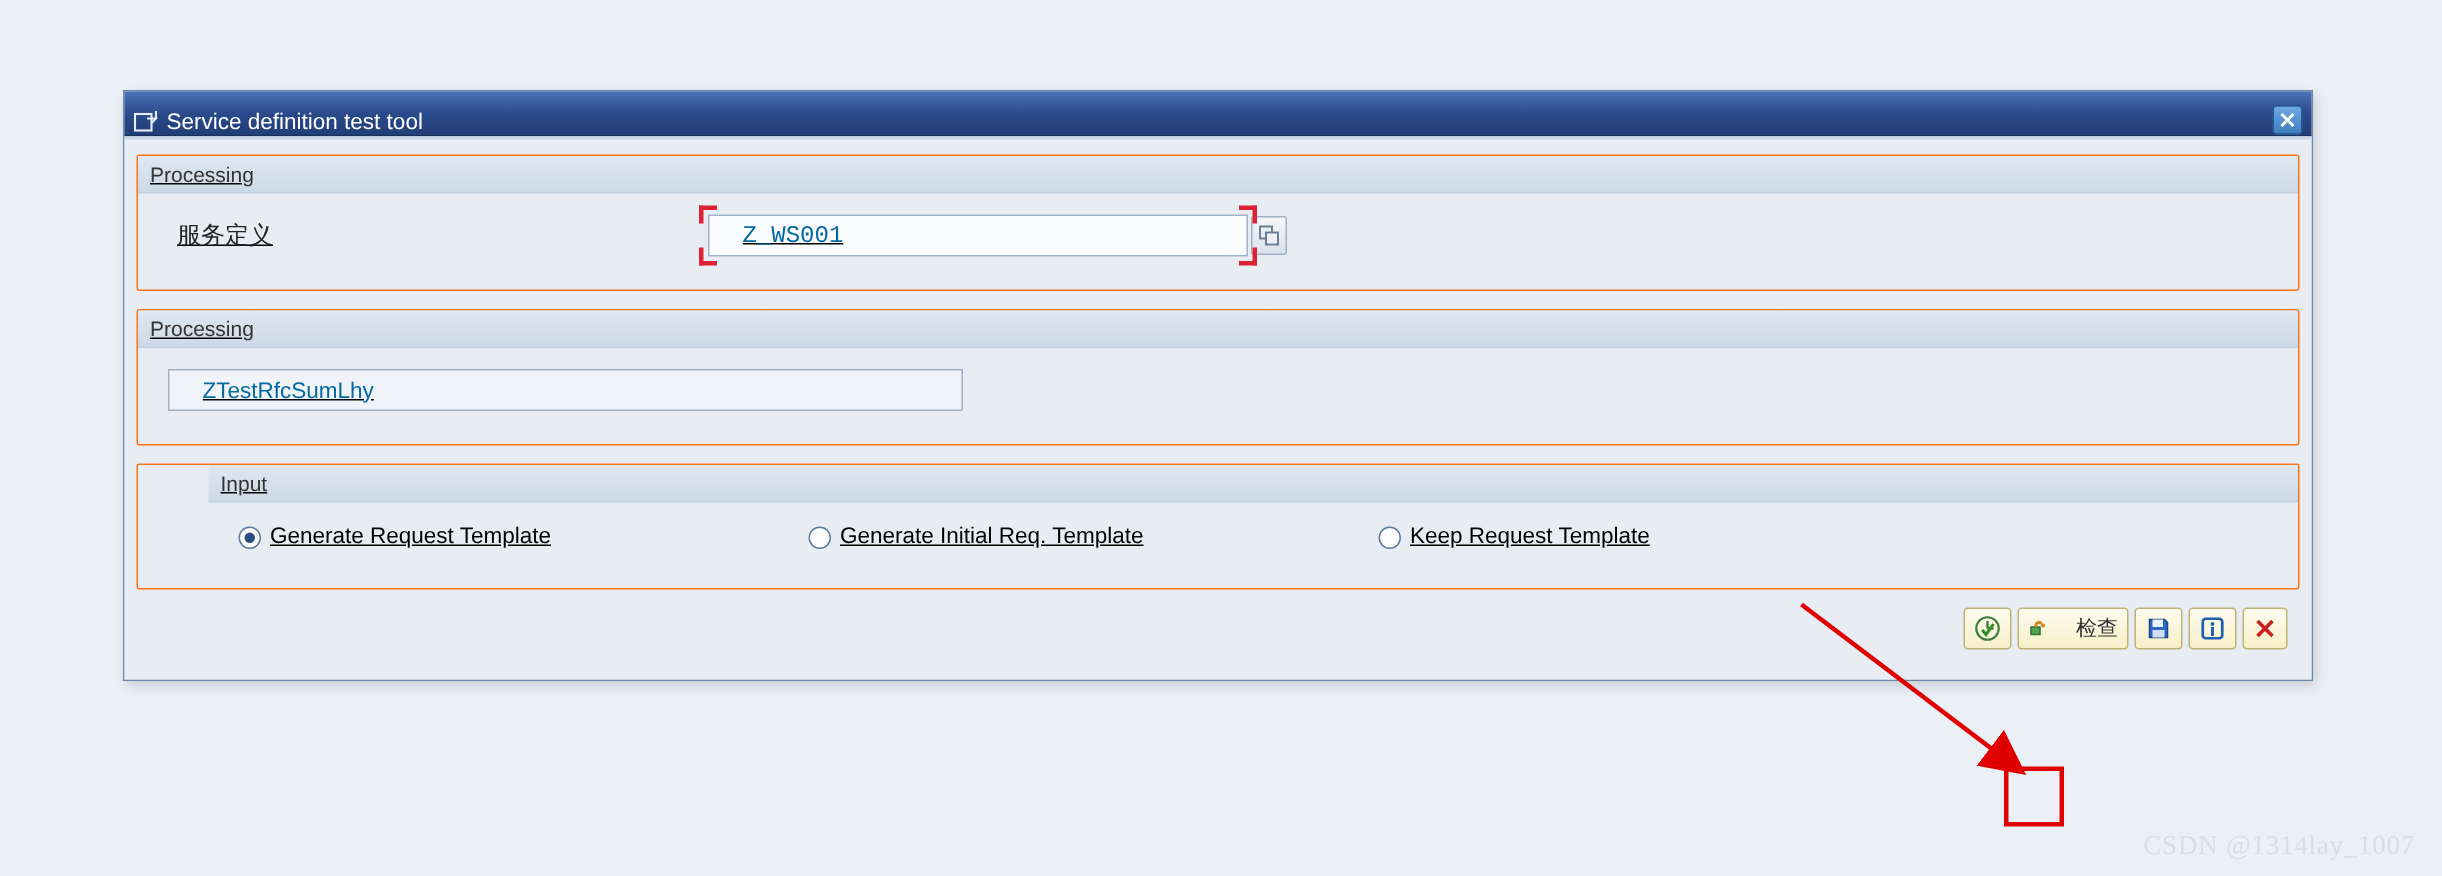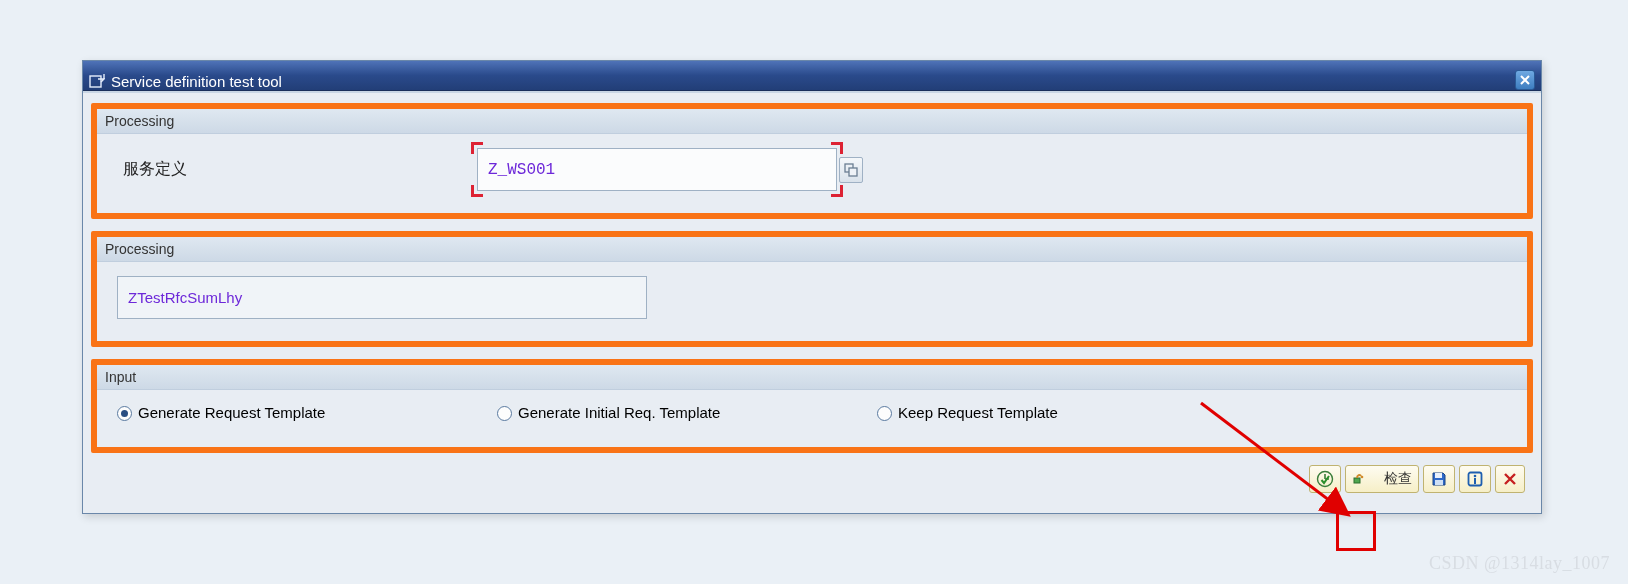--- a/index.html
+++ b/index.html
@@ -48,24 +48,25 @@
   }
   .titlebar .close-btn svg { display:block; }
 
   .client {
     padding: 10px 8px 12px 8px;
     background: #e8edf3;
     border-top: 2px solid #c9d6e4;
   }
 
   .groupbox {
-    border: 6px solid #f97316;
+    border: 1px solid #f97316;
     background: #e8edf3;
     margin-bottom: 12px;
     border-radius: 2px;
+    text-decoration: underline;
   }
   .group-header {
     background: linear-gradient(#dfe8f1,#cdd9e6);
     border-bottom: 1px solid #c0cede;
     padding: 4px 8px;
     font-size: 14px;
     color: #333;
   }
   .group-body {
     padding: 14px 20px 16px 20px;
@@ -85,27 +86,27 @@
   .label-col.cn {
     font-family: "SimSun","宋体", serif;
     font-size: 16px;
   }
   .field-wrap {
     position: relative;
     display: inline-flex;
     align-items: center;
   }
   .field {
-    height: 43px;
+    height: 28px;
     border: 1px solid #9fb1c4;
     background: #fbfcfd;
-    padding: 2px 10px;
+    padding: 2px 22px;
     font-size: 16px;
     font-family: "SimSun","Courier New", monospace;
-    color: #6d28d9;
+    color: #0369a1;
   }
   .field.focused {
     width: 360px;
   }
   .field.readonly {
     width: 530px;
     background: #f0f4f8;
     font-family: Arial, sans-serif;
     font-size: 15px;
   }
@@ -244,21 +245,21 @@
 
     <div class="groupbox">
       <div class="group-header">Processing</div>
       <div class="group-body">
         <div class="row">
           <input class="field readonly" type="text" readonly="" value="ZTestRfcSumLhy" style="">
         </div>
       </div>
     </div>
 
-    <div class="groupbox" style="margin-bottom:6px;">
+    <div class="groupbox" style="margin-bottom:6px;padding-left:47px;">
       <div class="group-header">Input</div>
       <div class="group-body">
         <div class="radio-grid">
           <div class="radio-item sel">
             <span class="rb"></span>
             <span>Generate Request Template</span>
           </div>
           <div class="radio-item">
             <span class="rb"></span>
             <span>Generate Initial Req. Template</span>

